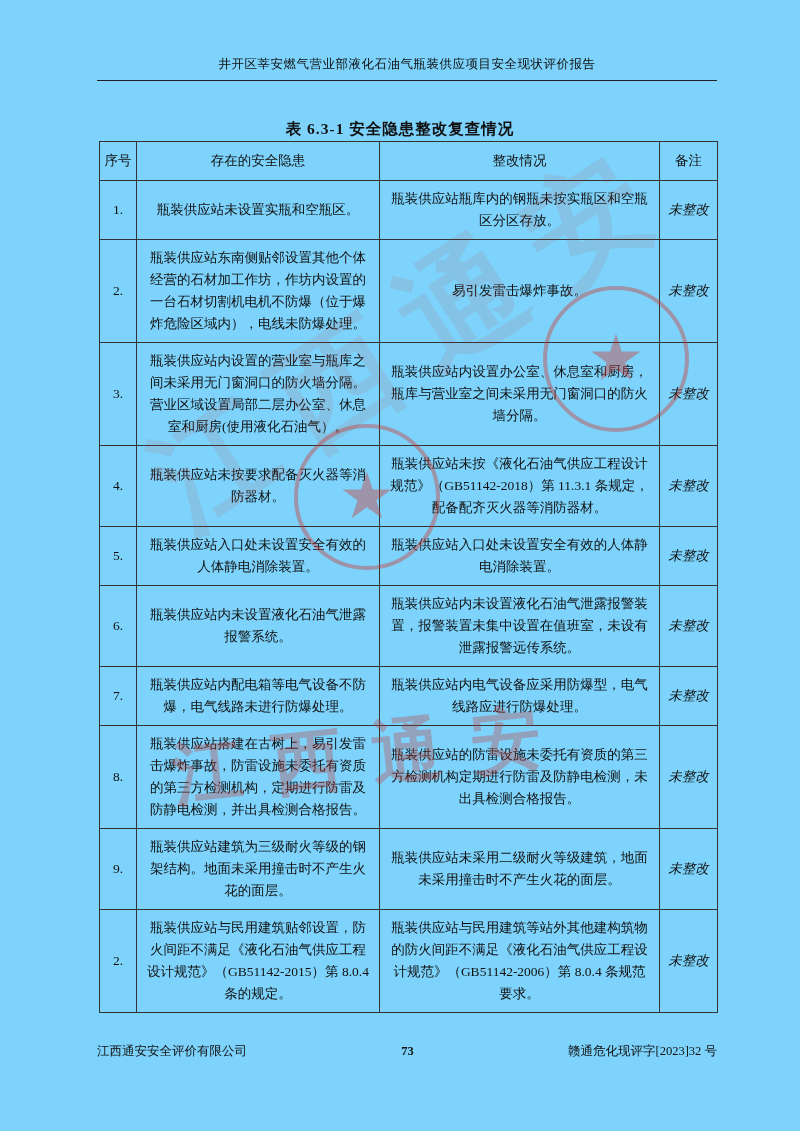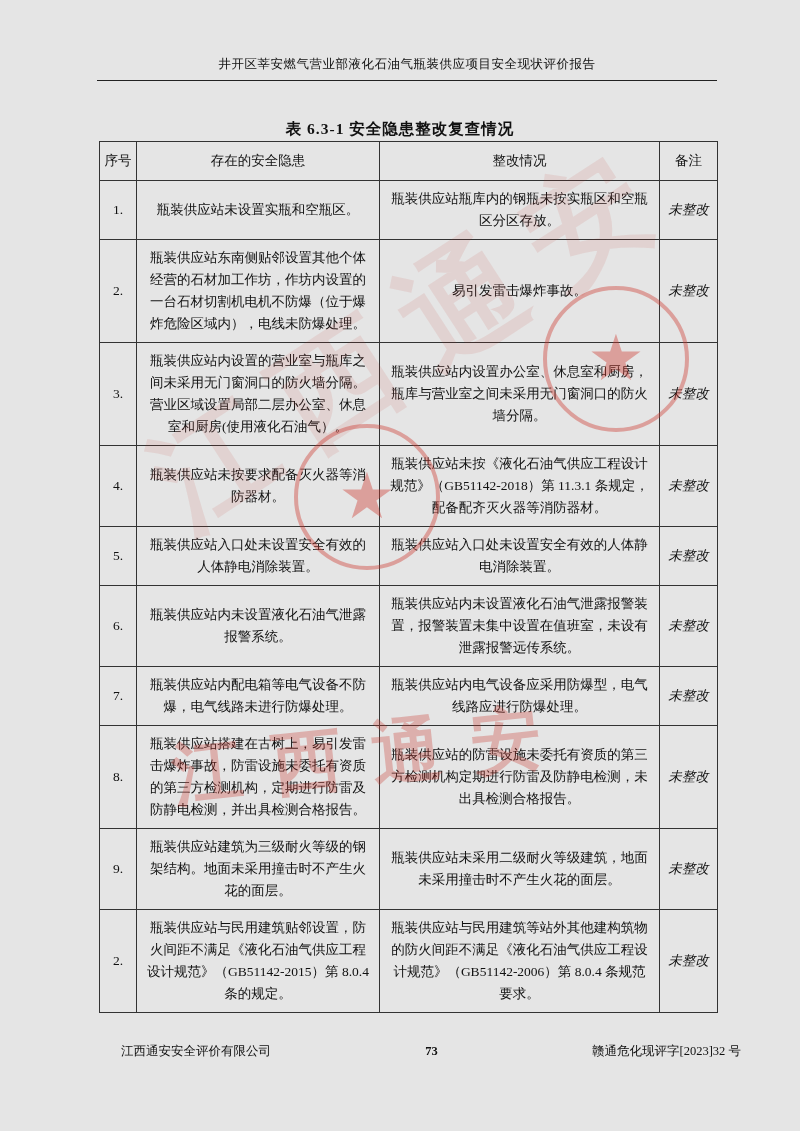--- a/index.html
+++ b/index.html
@@ -1,20 +1,20 @@
 <!DOCTYPE html>
 <html><head>
 <meta charset="utf-8">
 <style>
   html,body { margin:0; padding:0; background:#9a9a9a; }
   .page {
     position:relative;
     width:800px; height:1131px;
     margin:0 auto;
-    background:#e5e5e5;
+    background:#7dd3fc;
     font-family:"Liberation Serif","DejaVu Serif",serif;
     color:#111;
     overflow:hidden;
   }
 
   
   .doc-header {
     position:absolute; top:56px; left:97px; width:620px;
     text-align:center;
     font-size:12.5px;
@@ -55,21 +55,20 @@
     height:30px;
   }
   td.cell-no    { padding:4px 2px; }
   td.cell-remark{ padding:4px 2px;font-style:italic; }
 
   
   .doc-footer {
     position:absolute; top:1043px; left:97px; width:620px;
     display:flex; justify-content:space-between; align-items:baseline;
     font-size:12.5px;
-    margin-left:24px;
   }
   .doc-footer .page-number { text-align:center;font-weight:bold; }
 
   
   .watermark-layer {
     position:absolute; inset:0;
     pointer-events:none;
     z-index:5;
   }
   .stamp-circle {

